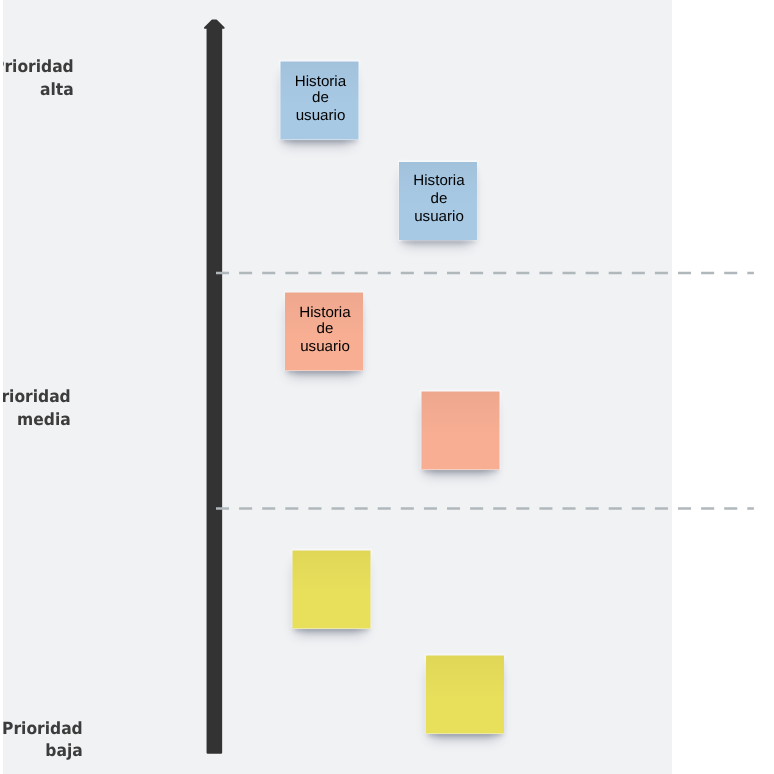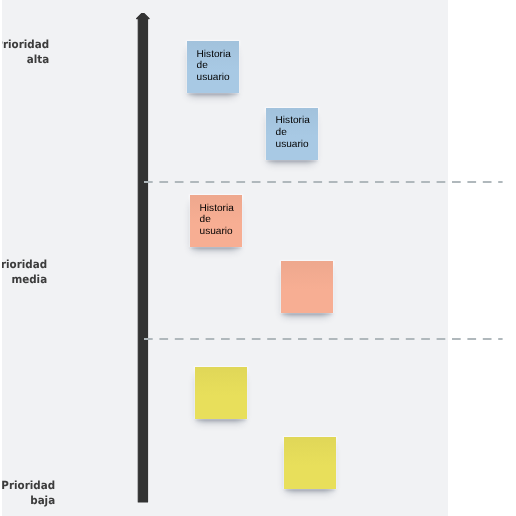--- a/index.html
+++ b/index.html
@@ -25,21 +25,21 @@
     background:#ffffff;
   }
   #axis-svg { position:absolute; left:0; top:0; }
 
   .divider { position:absolute; }
 
   .note {
     position:absolute;
     width:52px; height:52px;
     display:flex; align-items:center; justify-content:center;
-    text-align:left;
+    text-align:center;
     font-family:"Liberation Sans", sans-serif;
     font-size:10px; line-height:11.7px; color:#000;
     box-shadow:0 -0.3px 1.4px 0.9px rgba(252,253,255,0.78),
                0px 2.5px 3px -1px rgba(45,58,85,0.22),
                -1px 6px 8px -4px rgba(50,60,85,0.46);
   }
   .note-text { display:block; white-space:pre-line; transform:scaleX(1.01) translate(0.7px,-1px); }
 
   
   #note-1 { left:187.3px; top:41.1px; }

